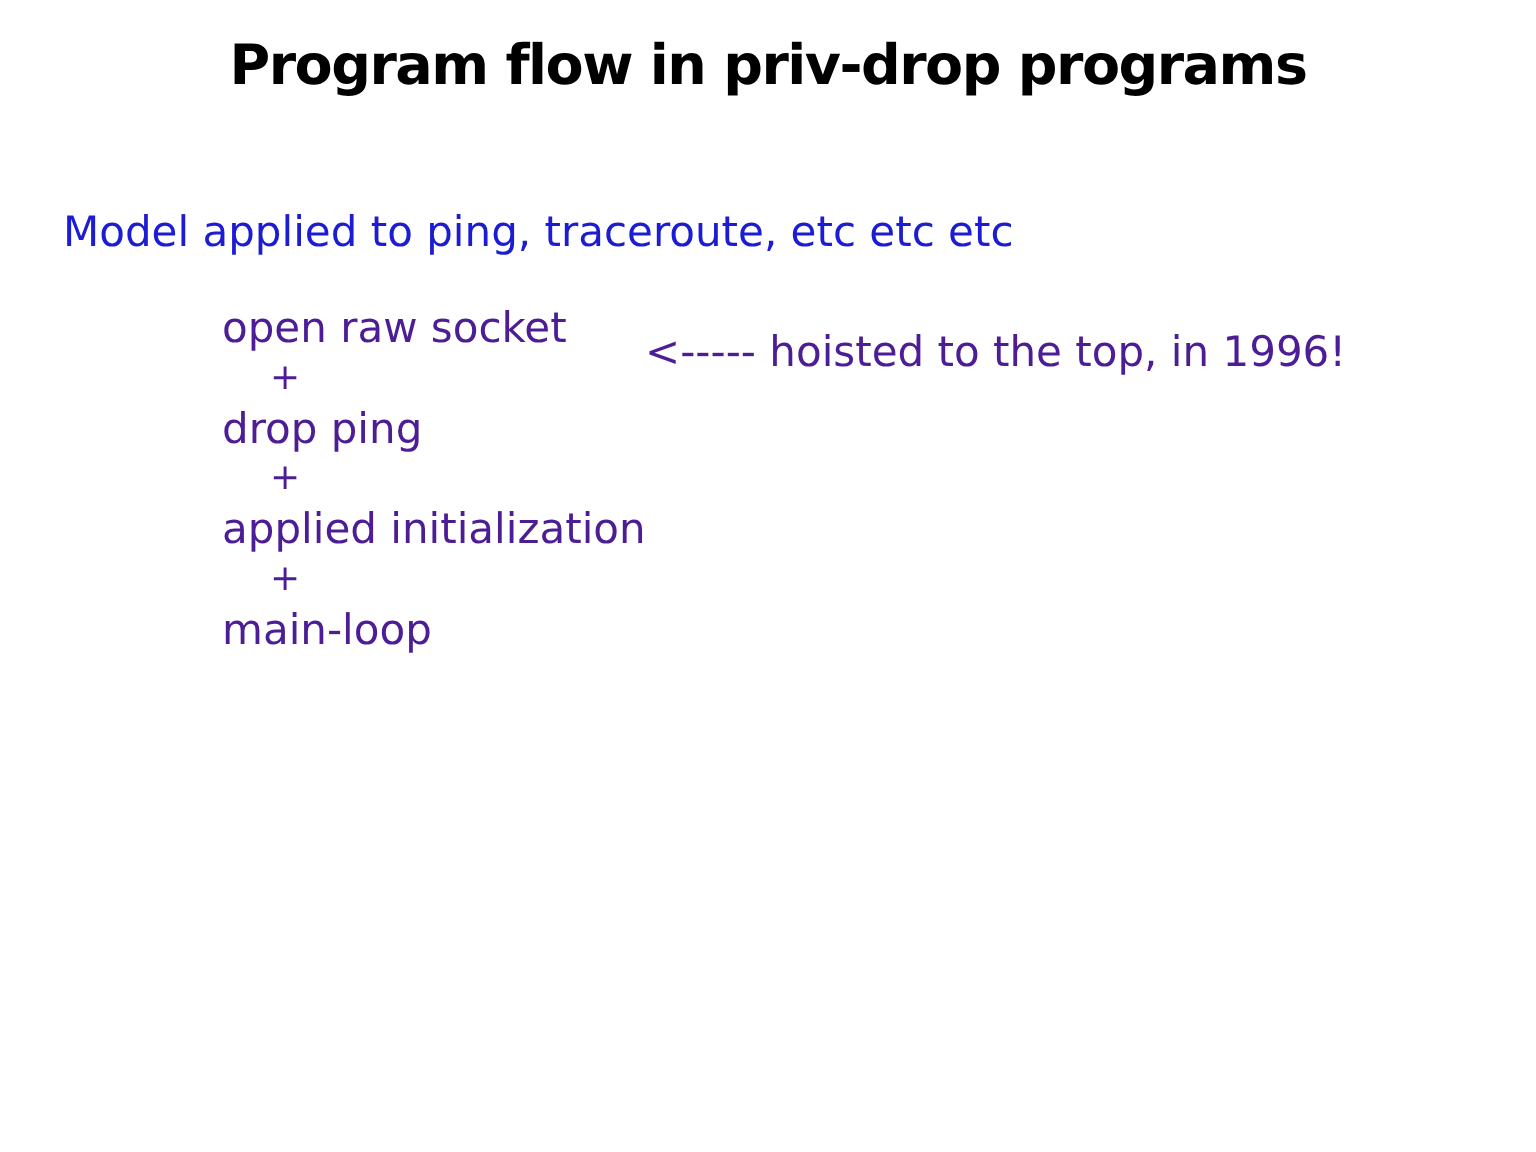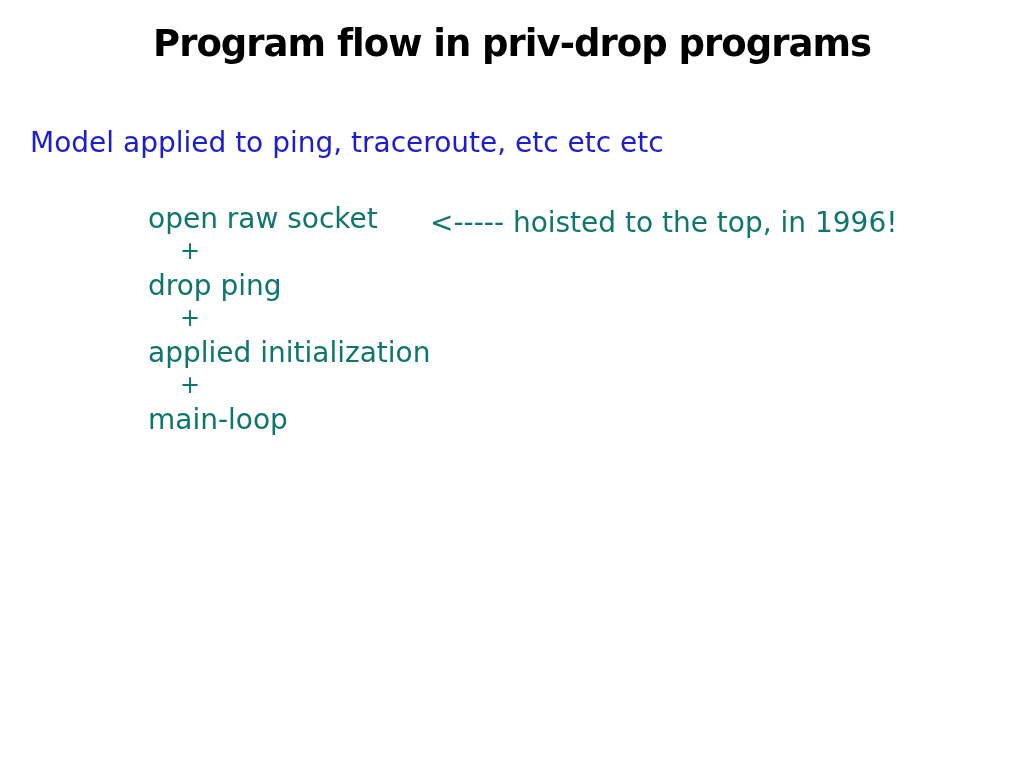--- a/index.html
+++ b/index.html
@@ -24,21 +24,21 @@
     text-align: center;
     font-size: 37px;
     font-weight: bold;
     letter-spacing: -1px;
     color: #000000;
   }
   .intro-line {
     position: absolute;
     top: 126px;
     left: 30px;
-    margin: 0;
+    margin: 12px;
     font-size: 28px;
     color: #1c1cd2;
     white-space: nowrap;
   }
   .flow {
     position: absolute;
     top: 202px;
     left: 148px;
     font-size: 28px;
     color: #1c1cd2;
@@ -53,33 +53,33 @@
   }
   .plus-line {
     padding-left: 32px;
     font-size: 24px;
     height: 33px;
     line-height: 30px;
   }
   .annotation {
     position: absolute;
     left: 282px;
-    top: 4px;
+    top: 16px;
   }
 </style>
 </head>
 <body>
 
 <main class="slide">
 
   <h1 class="slide-title" style="color: rgb(0, 0, 0);">Program flow in priv-drop programs</h1>
 
   <p class="intro-line" style="color: rgb(28, 28, 210);">Model applied to ping, traceroute, etc etc etc</p>
 
-  <div class="flow" style="color: #0f766e;">
+  <div class="flow" style="color: #4c1d95;">
 
     <div class="flow-line step-line">
       <span>open raw socket</span>
       <span class="annotation">&lt;----- hoisted to the top, in 1996!</span>
     </div>
 
     <div class="flow-line plus-line">+</div>
 
     <div class="flow-line step-line">
       <span>drop ping</span>

